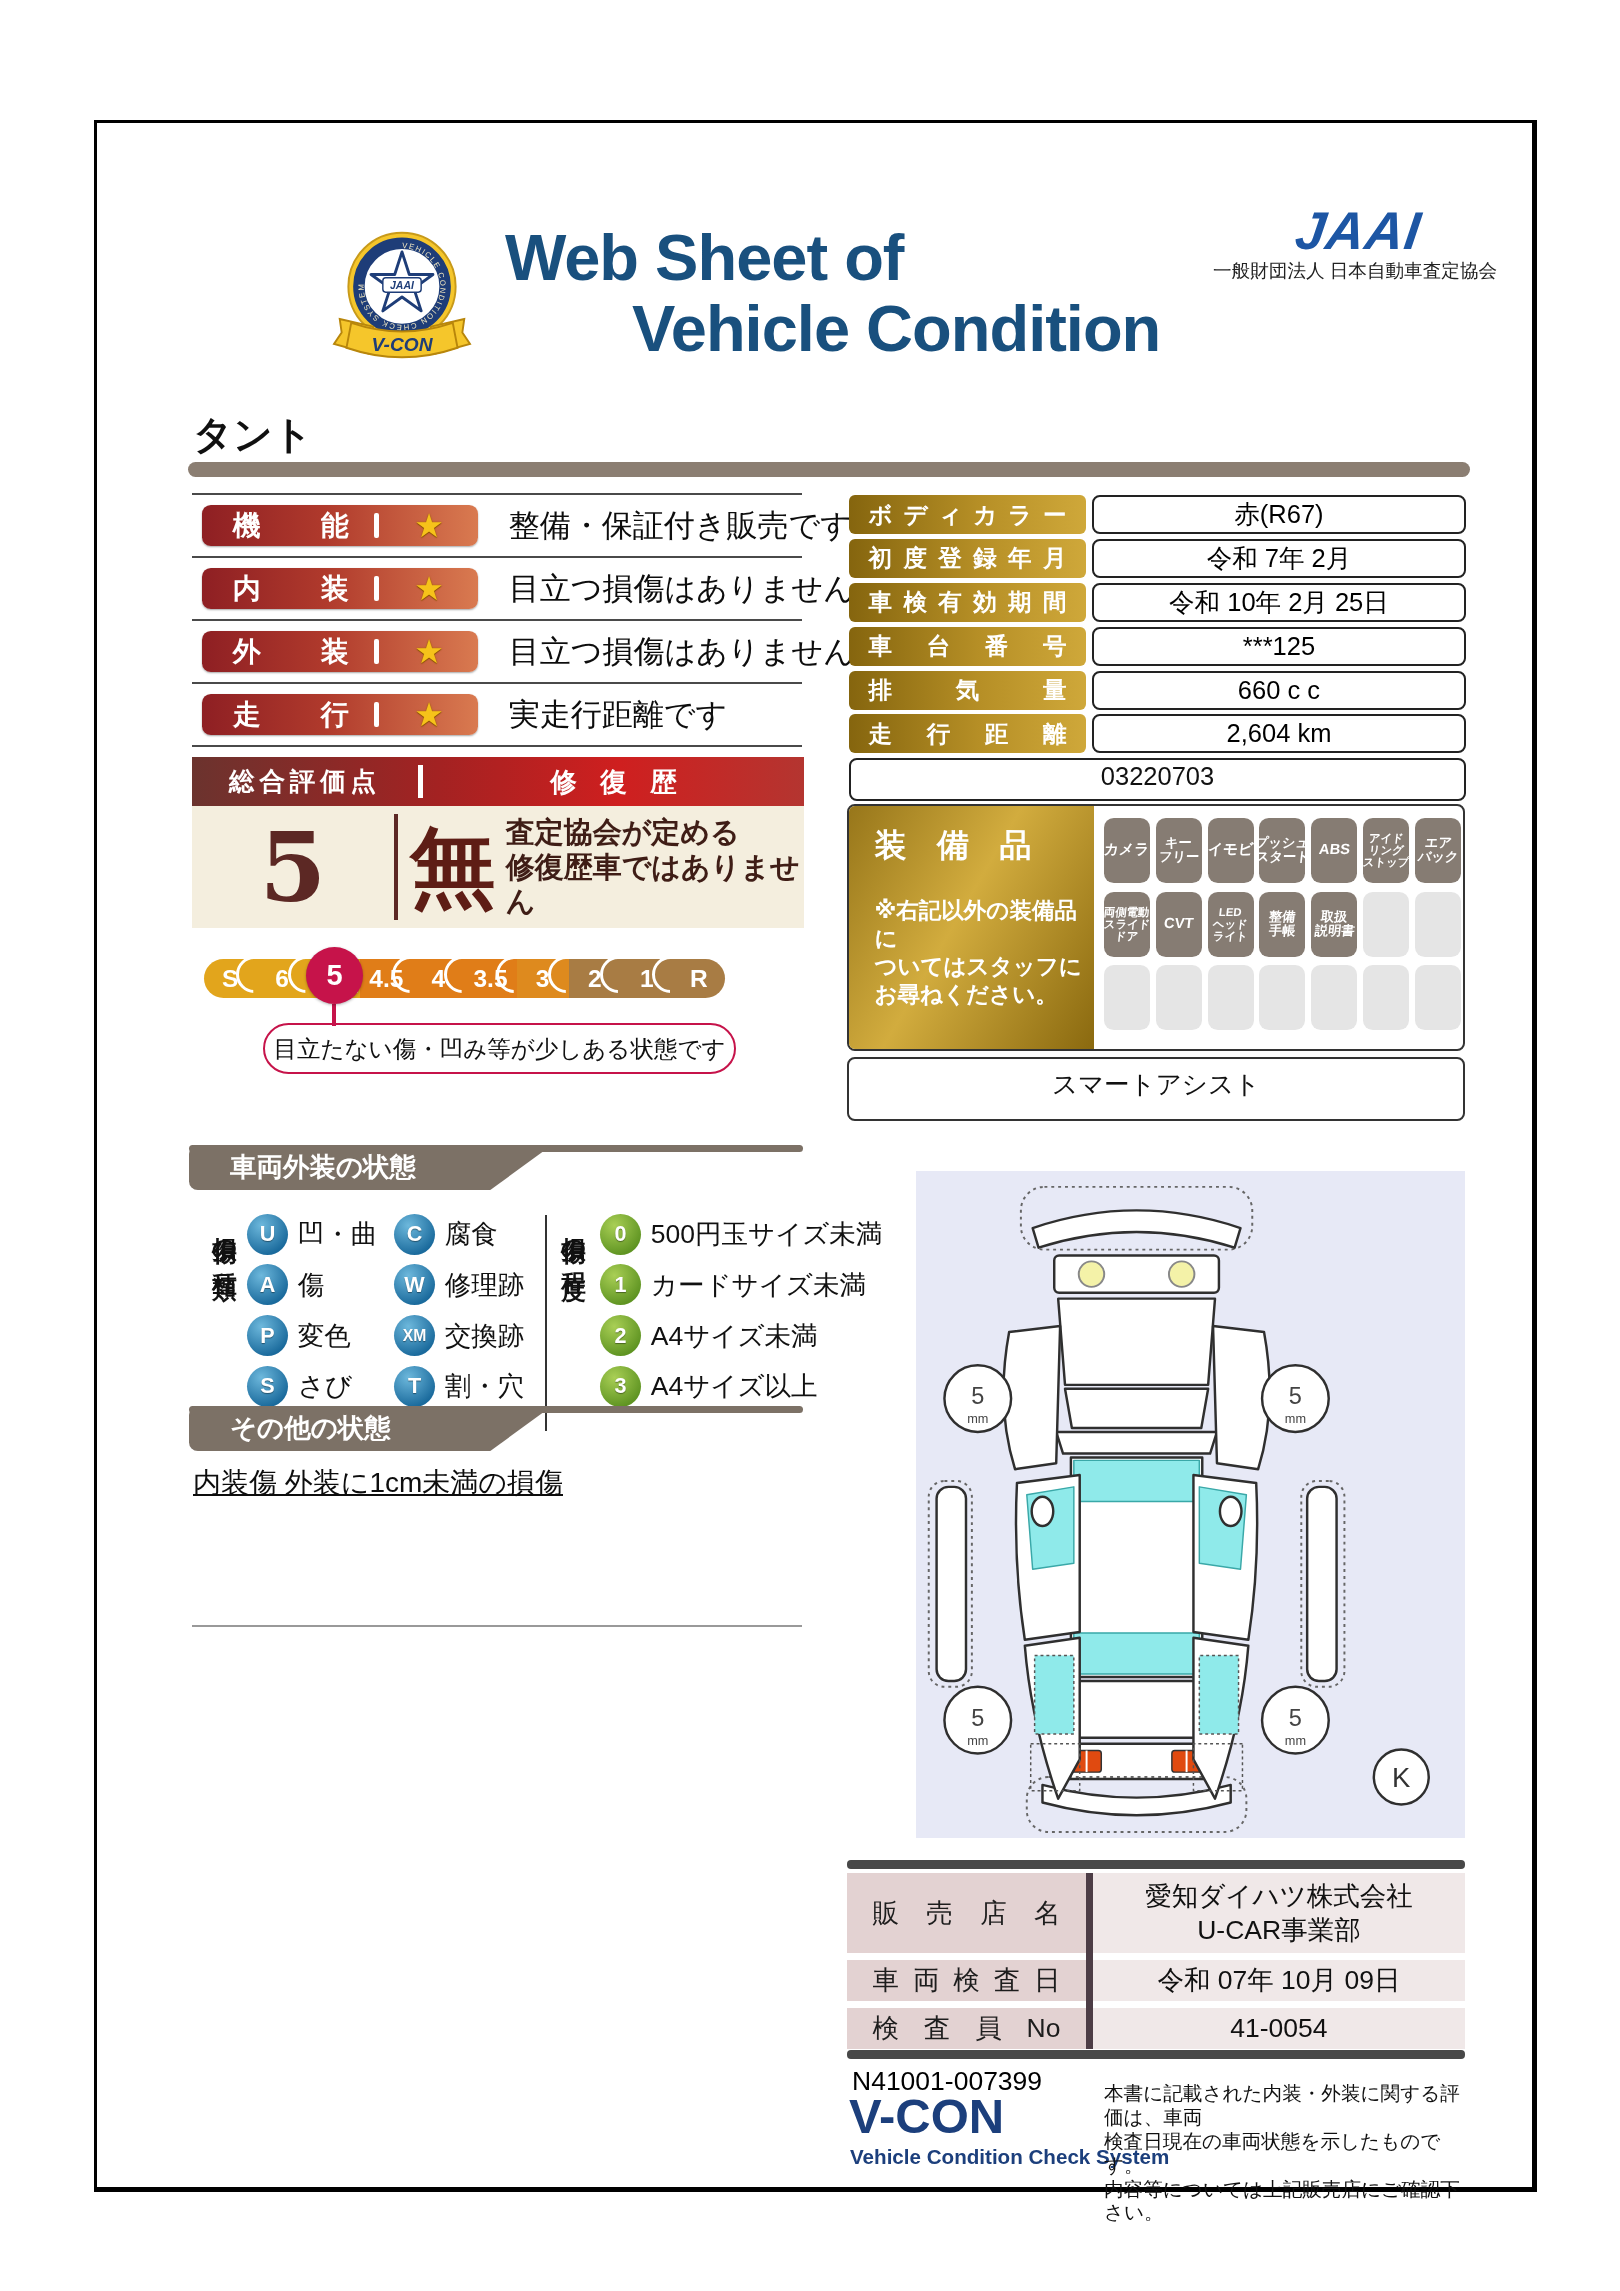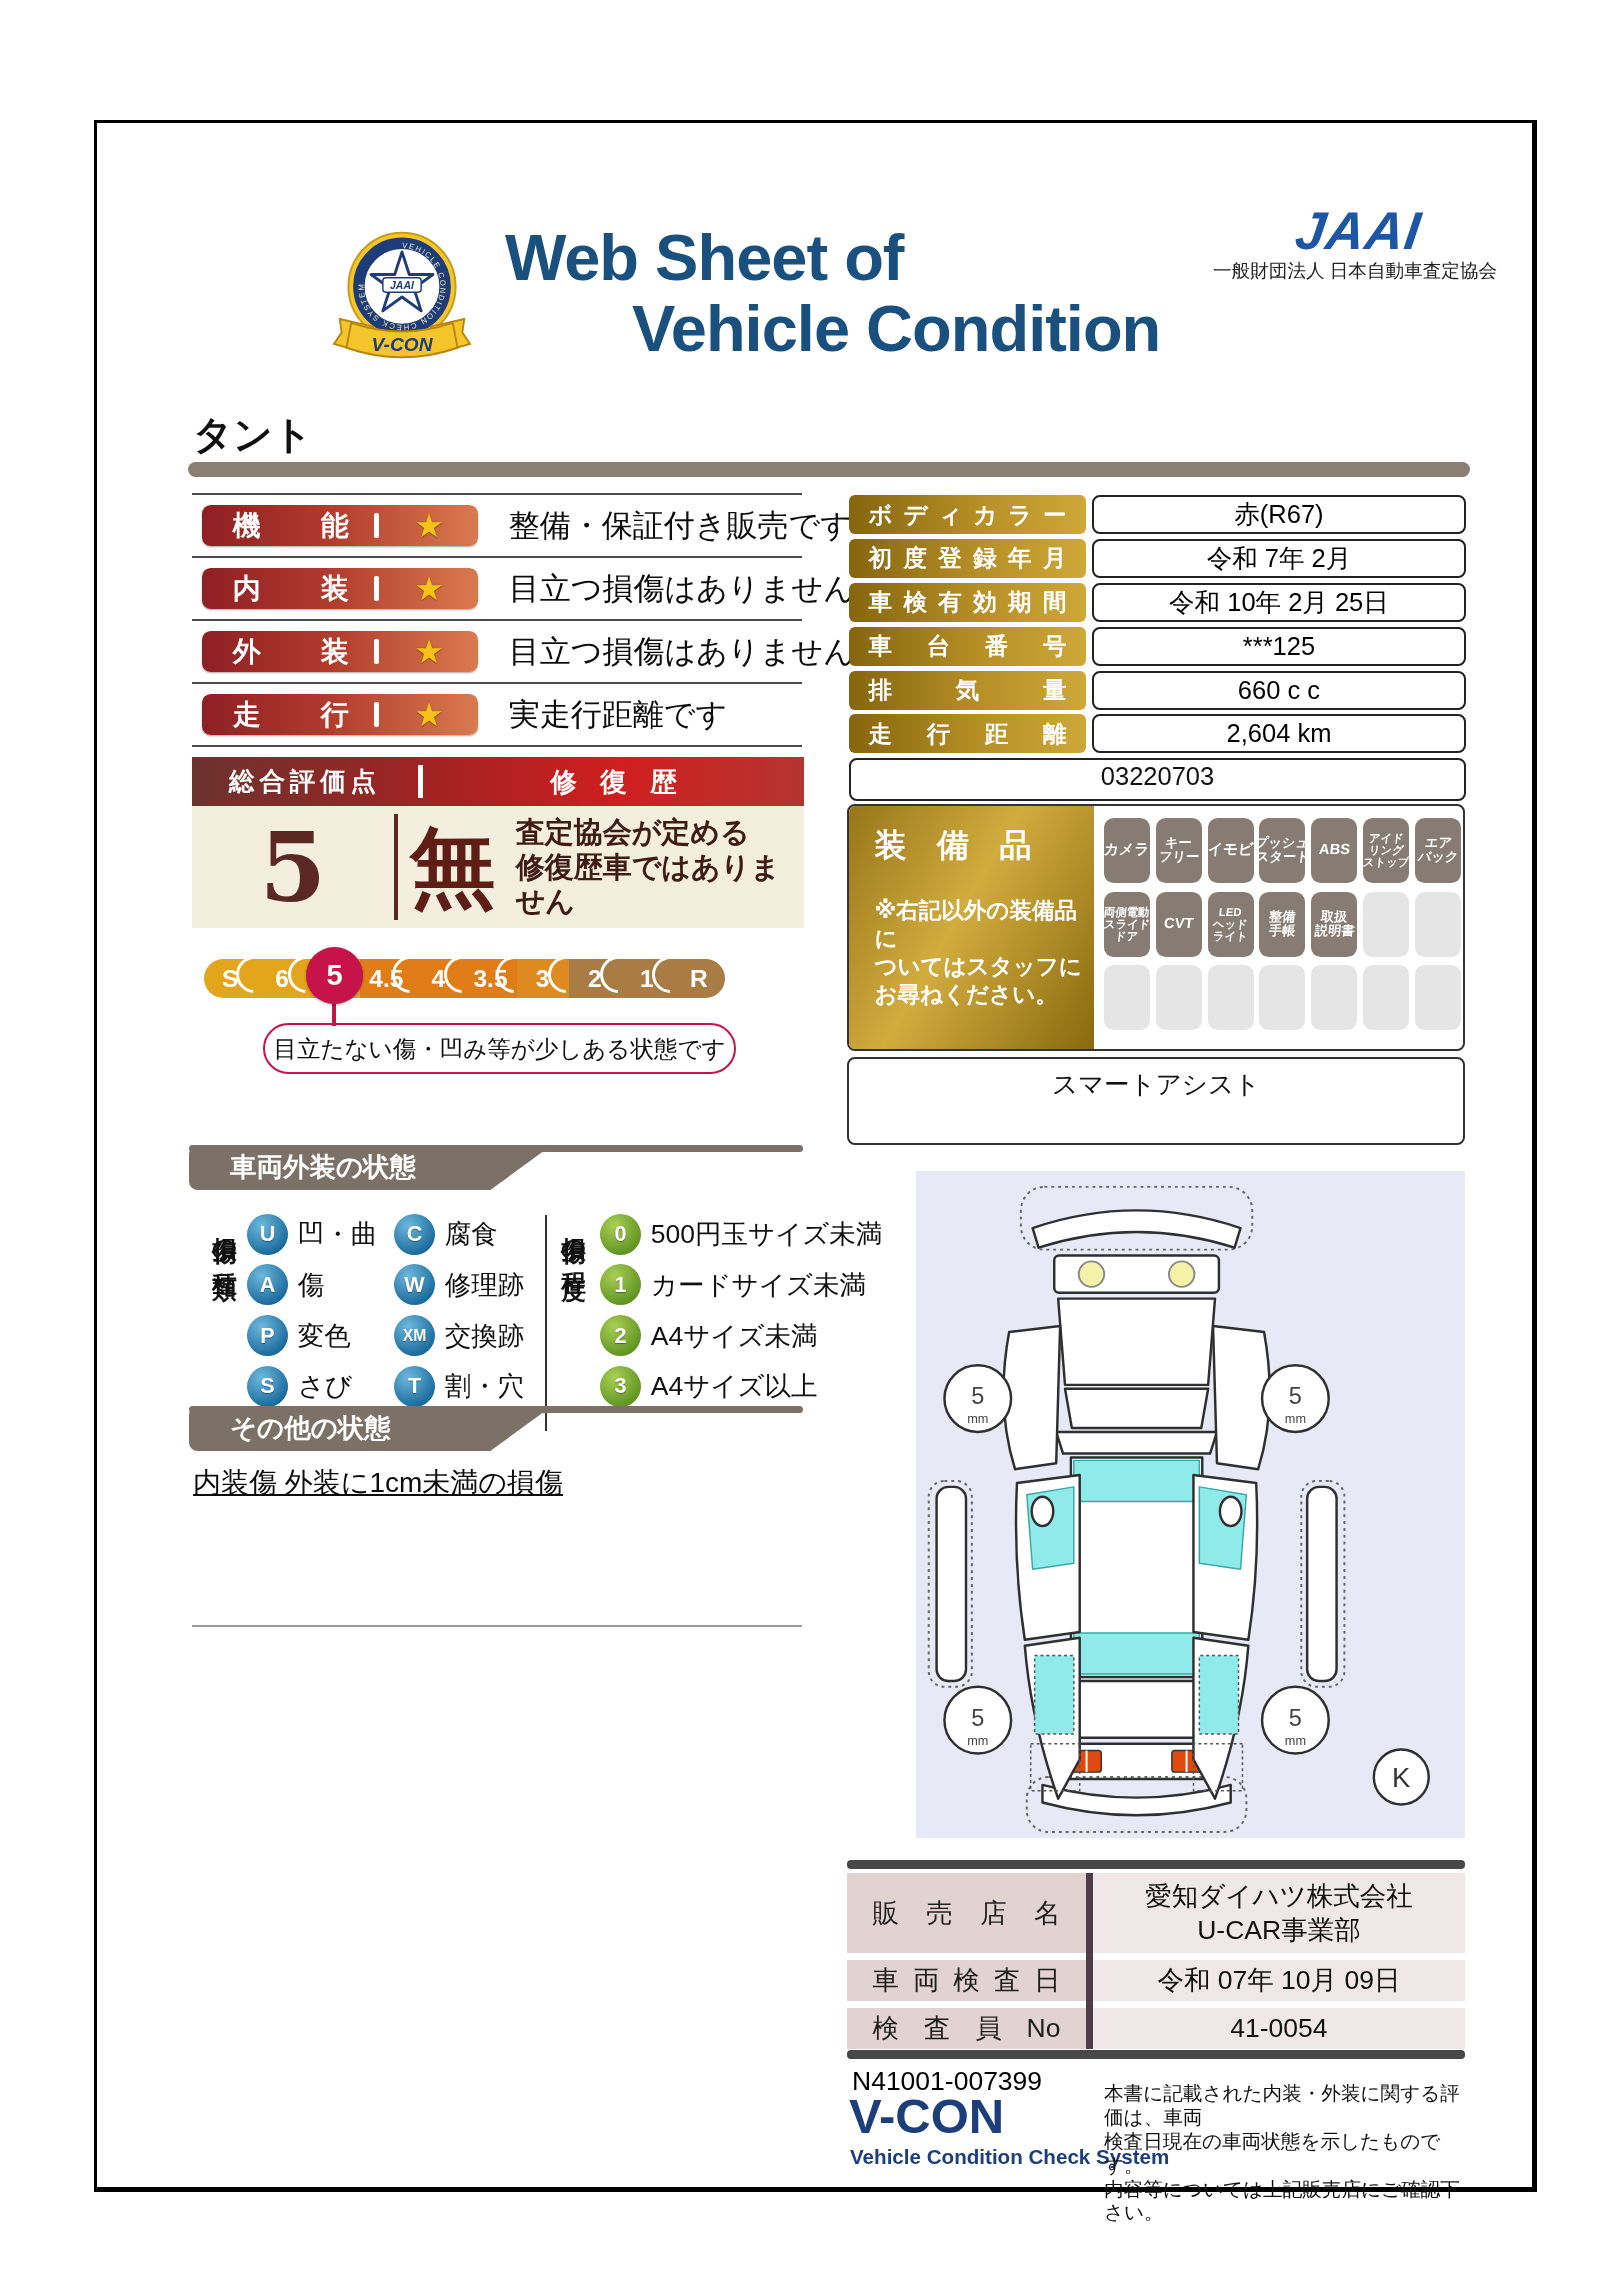--- a/index.html
+++ b/index.html
@@ -51,21 +51,21 @@
              background:linear-gradient(90deg,#6b332e 0%,#a32222 40%,#cf1f1f 70%,#b43530 100%);}
   .ov-h-left{width:226px;text-align:center;font-size:25.5px;font-weight:bold;letter-spacing:4.9px;}
   .ov-h-sep{width:4.9px;height:33px;background:#fff;}
   .ov-h-right{flex:1;text-align:center;font-size:26.5px;font-weight:bold;letter-spacing:23.5px;text-indent:23.5px;}
   .ov-body{left:192px;top:806px;width:612px;height:122px;background:#f4eede;display:flex;}
   .ov-score{width:202px;flex:none;display:flex;align-items:center;justify-content:center;
             font-family:"DejaVu Serif","Liberation Serif",serif;font-size:96px;color:#5c2824;font-weight:bold;}
   .ov-divider{width:3.9px;background:#5c2824;margin:7.8px 0;}
   .ov-repair{flex:1;display:flex;align-items:center;padding-left:11.8px;}
   .ov-mu{font-size:86px;font-weight:bold;color:#5e1d15;font-family:"DejaVu Serif","Liberation Serif",serif;line-height:1;}
-  .ov-note{margin-left:20px;font-size:29px;font-weight:bold;color:#3f1d16;line-height:1.2;}
+  .ov-note{margin-left:10px;font-size:29px;font-weight:bold;color:#3f1d16;line-height:1.2;}
 
   
   .scale{left:204px;top:959px;width:521px;height:39px;display:flex;}
   .sc-seg{flex:1;position:relative;display:flex;align-items:center;justify-content:center;
           color:#fff;font-size:24.5px;font-weight:bold;}
   .sc-seg:first-child{border-radius:19.6px 0 0 19.6px;}
   .sc-seg:last-child{border-radius:0 19.6px 19.6px 0;}
   .sc-seg.arc::before{content:"";position:absolute;left:-20.6px;top:-2.9px;width:37px;height:37px;
           border:3.9px solid #fff;border-radius:50%;box-sizing:border-box;
           clip-path:inset(-4.9px 52% -4.9px -4.9px);}
@@ -86,21 +86,21 @@
   .eq-grid{flex:1;padding:11.8px 0 0 9.8px;display:grid;grid-template-columns:repeat(7,46px);
            grid-auto-rows:65px;gap:8.8px 5.9px;}
   .eq-badge{border-radius:9.8px;display:flex;flex-direction:column;align-items:center;
             justify-content:center;line-height:1.08;font-weight:bold;color:#fff;}
   .eq-badge.filled{background:#867c73;}
   .eq-badge.empty{background:#e5e5e5;}
   .eq-badge span{display:block;transform:skewX(-6deg);white-space:nowrap;}
   .eq-badge.l1{font-size:14.7px;}
   .eq-badge.l2{font-size:13.2px;}
   .eq-badge.l3{font-size:11.3px;}
-  .smart-row{left:847px;top:1057px;width:618px;height:88px;border:2px solid #333;border-radius:7.8px;
+  .smart-row{left:847px;top:1057px;width:618px;height:64px;border:2px solid #333;border-radius:7.8px;
              background:#fff;box-sizing:border-box;text-align:center;padding-top:7.8px;font-size:25.5px;}
 
   
   .sec-h{height:45px;width:614px;padding-left:24px;}
   .sec-h .stripe{position:absolute;top:0;left:0;width:614px;height:6.9px;background:#7c7166;border-radius:3.9px;}
   .sec-h .bar{position:absolute;top:0;left:0;width:363px;height:45px;background:#7c7166;color:#fff;
               font-size:26.5px;font-weight:bold;line-height:45px;padding-left:41px;box-sizing:border-box;
               clip-path:polygon(0 0,100% 0,83% 100%,0 100%);
               border-top-left-radius:8.8px;border-bottom-left-radius:8.8px;}
   .sec-h1{left:189px;top:1145px;}

